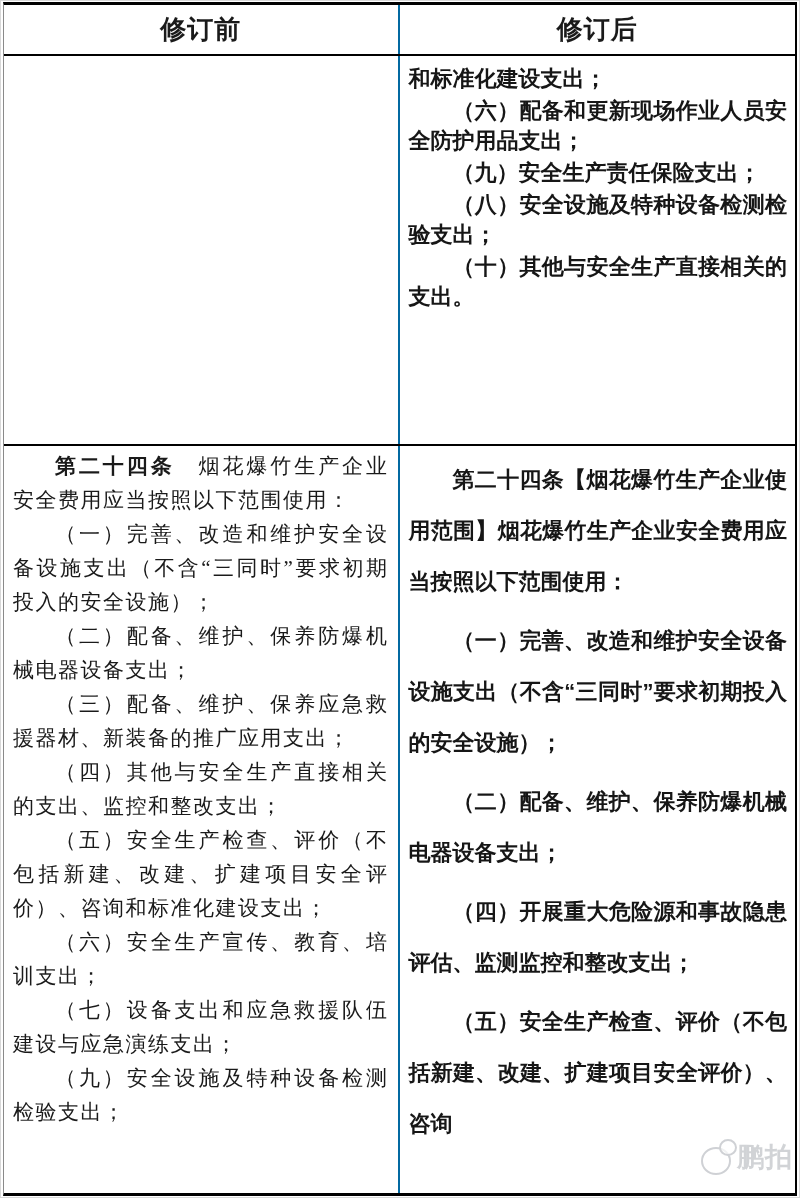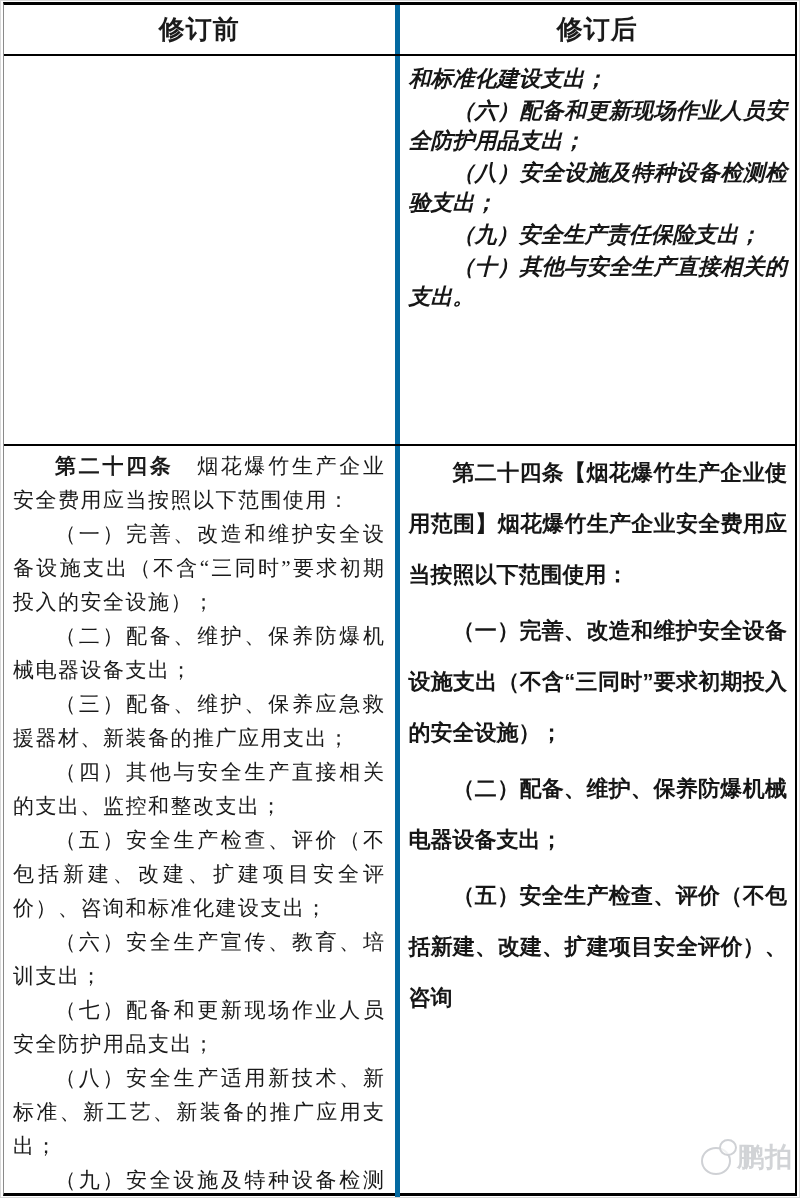--- a/index.html
+++ b/index.html
@@ -19,21 +19,21 @@
     width:794px;height:1194px;
     box-sizing:border-box;
     border-top:3px solid #000;
     border-bottom:3px solid #000;
     border-left:1px solid #8a8a8a;
     border-right:2px solid #000;
     display:flex;flex-direction:column;
   }
   .t-row{display:flex;flex-direction:row;width:100%;box-sizing:border-box;}
   .t-cell{box-sizing:border-box;width:50%;overflow:hidden;}
-  .cell-left{border-right:5px solid #0369a1;}
+  .cell-left{border-right:2px solid #0369a1;}
   .header-row{
     height:51px;flex:0 0 51px;
     border-bottom:2px solid #000;
   }
   .header-row .t-cell{
     display:flex;align-items:center;justify-content:center;
     font-size:26px;font-weight:bold;
     font-family:"Liberation Sans","DejaVu Sans",sans-serif;
     letter-spacing:1px;
   }
@@ -45,24 +45,24 @@
 
   
   .revised-text{
     font-family:"Liberation Sans","DejaVu Sans",sans-serif;
     font-weight:bold;
     font-size:22px;
     color:#161616;
     padding:8px 8px 0 9px;
     text-align:justify;
   }
-  .row-1 .revised-text p{margin:0 0 2px 0;line-height:30px;text-indent:2em;font-style:italic;}
+  .row-1 .revised-text p{margin:0 0 2px 0;line-height:30px;text-indent:2em;}
   .row-1 .revised-text p.noindent{text-indent:0;}
   .row-2 .revised-text{padding-top:0;}
-  .row-2 .revised-text p{margin:1px 0 5px 0;line-height:51px;text-indent:2em;}
+  .row-2 .revised-text p{margin:8px 0 5px 0;line-height:51px;text-indent:2em;}
 
   
   .original-text{
     font-family:"Liberation Serif","DejaVu Serif",serif;
     font-size:21px;
     color:#1a1a1a;
     padding:3px 9px 0 9px;
     letter-spacing:1.5px;
     text-align:justify;
   }
@@ -115,47 +115,47 @@
         <span>修订后</span>
       </div>
     </div>
 
     <div class="t-row row-1">
       <div class="t-cell cell-left"></div>
       <div class="t-cell">
         <div class="revised-text">
           <p class="noindent">和标准化建设支出；</p>
           <p>（六）配备和更新现场作业人员安全防护用品支出；</p>
+          <p>（九）安全生产责任保险支出；</p>
           <p>（八）安全设施及特种设备检测检验支出；</p>
-          <p>（九）安全生产责任保险支出；</p>
           <p>（十）其他与安全生产直接相关的支出。</p>
         </div>
       </div>
     </div>
 
     <div class="t-row row-2">
       <div class="t-cell cell-left">
         <div class="original-text">
           <p><span class="article-no">第二十四条</span><span>　烟花爆竹生产企业安全费用应当按照以下范围使用：</span></p>
           <p>（一）完善、改造和维护安全设备设施支出（不含“三同时”要求初期投入的安全设施）；</p>
           <p>（二）配备、维护、保养防爆机械电器设备支出；</p>
           <p>（三）配备、维护、保养应急救援器材、新装备的推广应用支出；</p>
           <p>（四）其他与安全生产直接相关的支出、监控和整改支出；</p>
           <p>（五）安全生产检查、评价（不包括新建、改建、扩建项目安全评价）、咨询和标准化建设支出；</p>
           <p>（六）安全生产宣传、教育、培训支出；</p>
-          <p>（七）配备和更新现场作业人员安全防护用品支出；</p>
-          <p>（八）安全生产适用新技术、新标准、新工艺、新装备的推广应用支出；</p>
+          <p>（七）设备支出和应急救援队伍建设与应急演练支出；</p>
           <p>（九）安全设施及特种设备检测检验支出；</p>
         </div>
       </div>
       <div class="t-cell">
         <div class="revised-text">
           <p>第二十四条【烟花爆竹生产企业使用范围】烟花爆竹生产企业安全费用应当按照以下范围使用：</p>
           <p>（一）完善、改造和维护安全设备设施支出（不含“三同时”要求初期投入的安全设施）；</p>
           <p>（二）配备、维护、保养防爆机械电器设备支出；</p>
+          <p>（四）开展重大危险源和事故隐患评估、监测监控和整改支出；</p>
           <p>（五）安全生产检查、评价（不包括新建、改建、扩建项目安全评价）、咨询</p>
         </div>
       </div>
     </div>
 
   </div>
 
   <div class="watermark">
     <span class="wm-cloud">
       <span class="wm-circle-big"></span>

